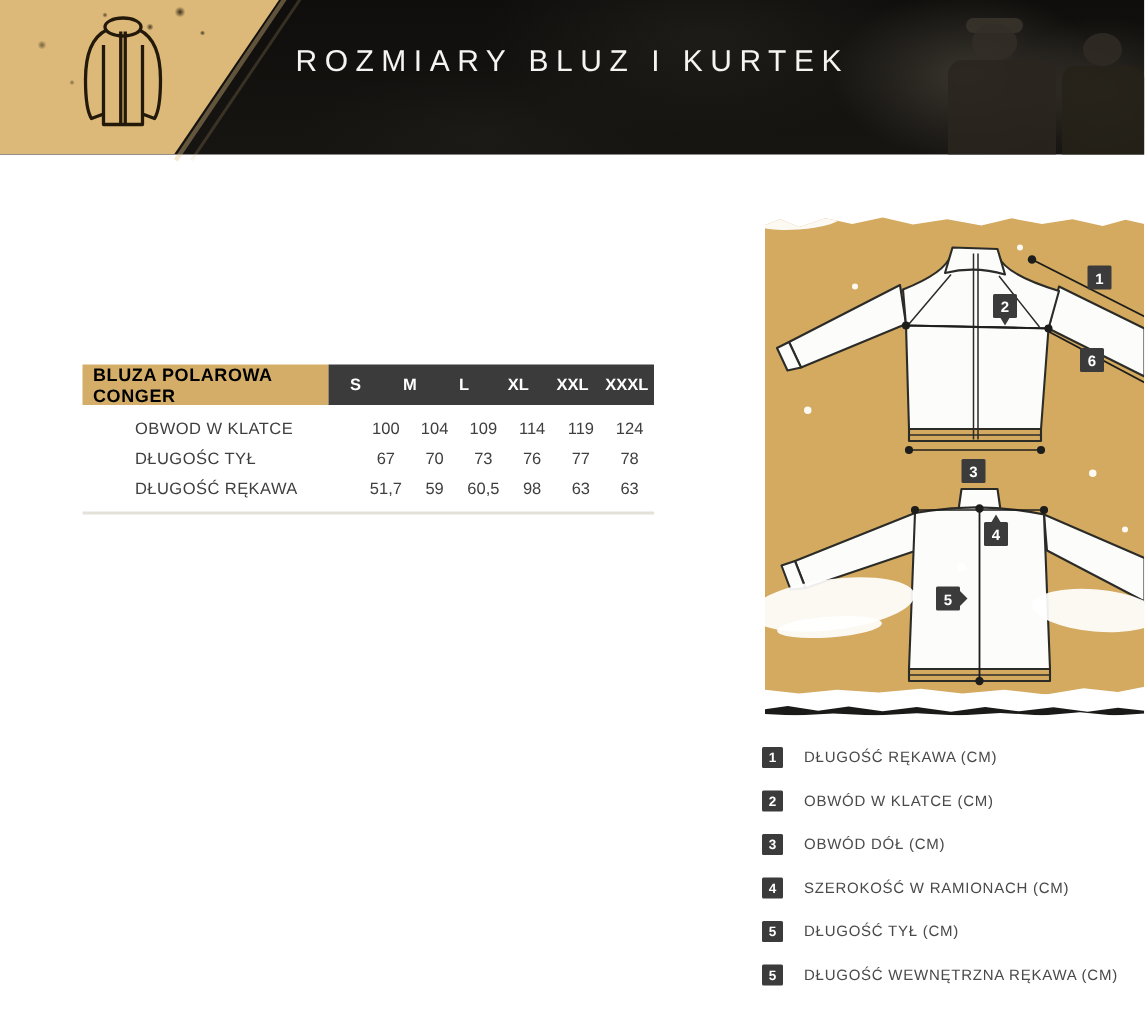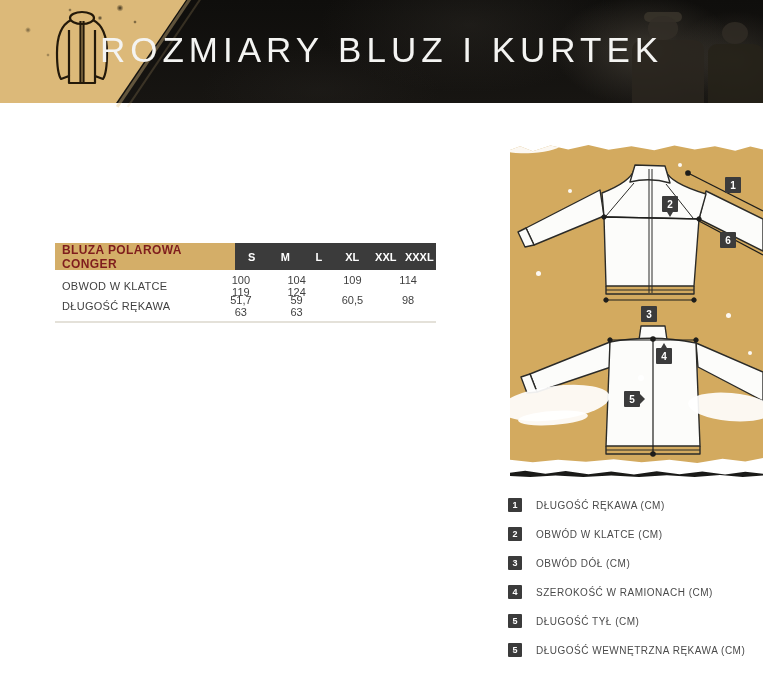--- a/index.html
+++ b/index.html
@@ -34,34 +34,34 @@
       radial-gradient(3px 3px at 48px 55px, rgba(30,24,12,.5), transparent 60%),
       #dcb979;
     clip-path:polygon(0 0,186px 0,116px 103px,0 103px);
   }
   .banner-slash{position:absolute;left:152px;top:-12px;width:3px;height:130px;
     background:rgba(225,195,135,.38);transform:rotate(34deg);}
   .banner-slash2{position:absolute;left:163px;top:-12px;width:2px;height:130px;
     background:rgba(225,195,135,.18);transform:rotate(34deg);}
   .banner-title{
     position:absolute;left:0;top:30px;width:763px;text-align:center;
-    color:#f4f4f2;font-size:35px;letter-spacing:5px;font-weight:400;
+    color:#f4f4f2;font-size:20px;letter-spacing:5px;font-weight:400;
   }
   .jacket-icon{position:absolute;left:47px;top:8px;}
   
   .size-table{position:absolute;left:55px;top:243px;width:381px;}
   .st-header{display:flex;height:27px;}
-  .st-product{width:180px;background:#d4ae68;color:#7f1d1d;font-weight:bold;font-size:12px;
+  .st-product{width:164px;background:#d4ae68;color:#000000;font-weight:bold;font-size:12px;
     letter-spacing:.4px;display:flex;align-items:center;padding-left:7px;box-sizing:border-box;}
   .st-sizes{flex:1;background:#3b3b3b;display:grid;grid-template-columns:repeat(6,1fr);
     color:#fff;font-size:11px;font-weight:bold;align-items:center;text-align:center;}
   .st-body{margin-top:6px;}
-  .st-row{display:flex;height:20px;align-items:center;font-size:11px;color:#3f3f3f;}
+  .st-row{display:flex;height:20px;align-items:center;font-size:11px;color:#3f3f3f;margin-left:28px;}
   .st-label{width:158px;padding-left:7px;letter-spacing:.3px;box-sizing:border-box;}
-  .st-vals{flex:1;display:grid;grid-template-columns:repeat(4,1fr);text-align:center;}
+  .st-vals{flex:1;display:grid;grid-template-columns:repeat(6,1fr);text-align:center;}
   .st-rule{margin-top:5px;border-top:2px solid #e4e1d9;}
   
   .diagram-panel{
     position:absolute;left:510px;top:143px;width:253px;height:320px;background:#d3aa5f;
     clip-path:polygon(0% 2.2%,4% 1%,9% 2.6%,16% .8%,23% 2%,31% .6%,39% 2.1%,48% 1%,57% 2.3%,
       65% .8%,73% 2%,81% 1%,89% 2.4%,95% 1.1%,100% 2%,100% 98.4%,93% 99.5%,84% 98.7%,
       74% 100%,63% 99%,52% 99.8%,41% 98.8%,30% 99.6%,19% 99%,9% 99.8%,0% 99%);
   }
   .splat{position:absolute;background:rgba(255,255,255,.92);border-radius:50%;}
   .torn-stripe{
@@ -121,20 +121,31 @@
         <div class="st-vals">
           <span>100</span>
           <span>104</span>
           <span>109</span>
           <span>114</span>
           <span>119</span>
           <span>124</span>
         </div>
       </div>
       <div class="st-row">
+        <div class="st-label">DŁUGOŚC TYŁ</div>
+        <div class="st-vals">
+          <span>67</span>
+          <span>70</span>
+          <span>73</span>
+          <span>76</span>
+          <span>77</span>
+          <span>78</span>
+        </div>
+      </div>
+      <div class="st-row">
         <div class="st-label">DŁUGOŚĆ RĘKAWA</div>
         <div class="st-vals">
           <span>51,7</span>
           <span>59</span>
           <span>60,5</span>
           <span>98</span>
           <span>63</span>
           <span>63</span>
         </div>
       </div>

